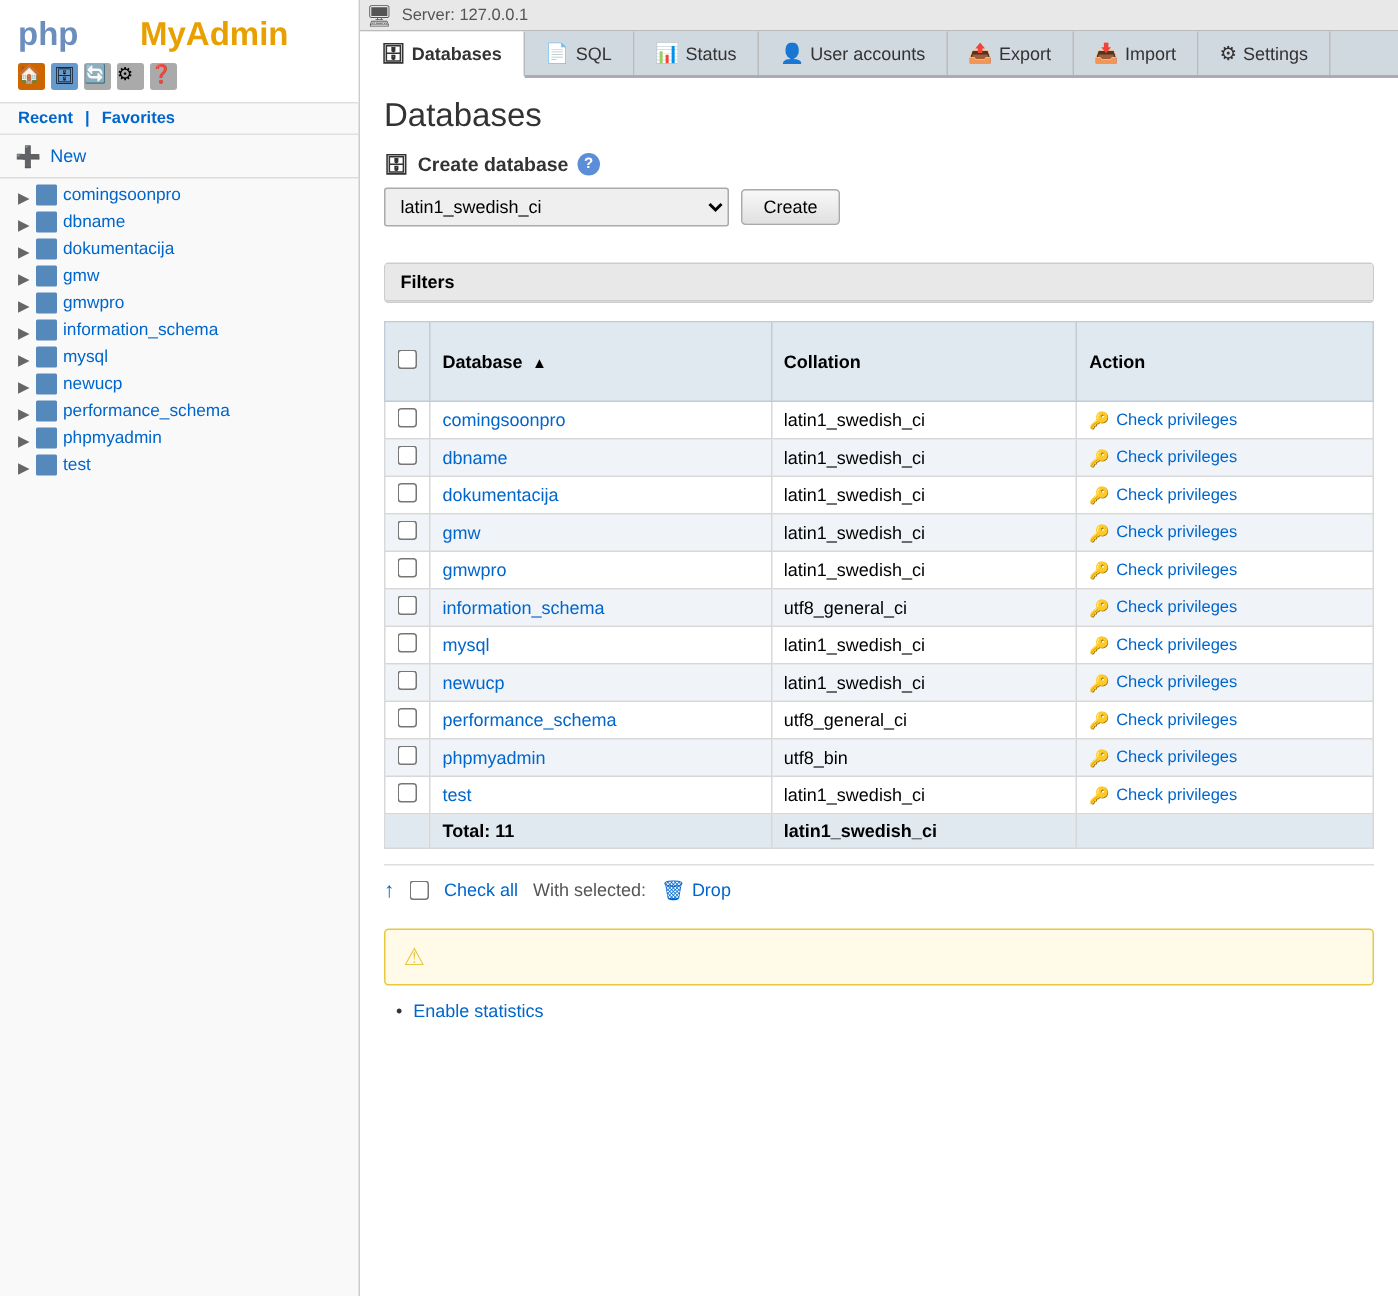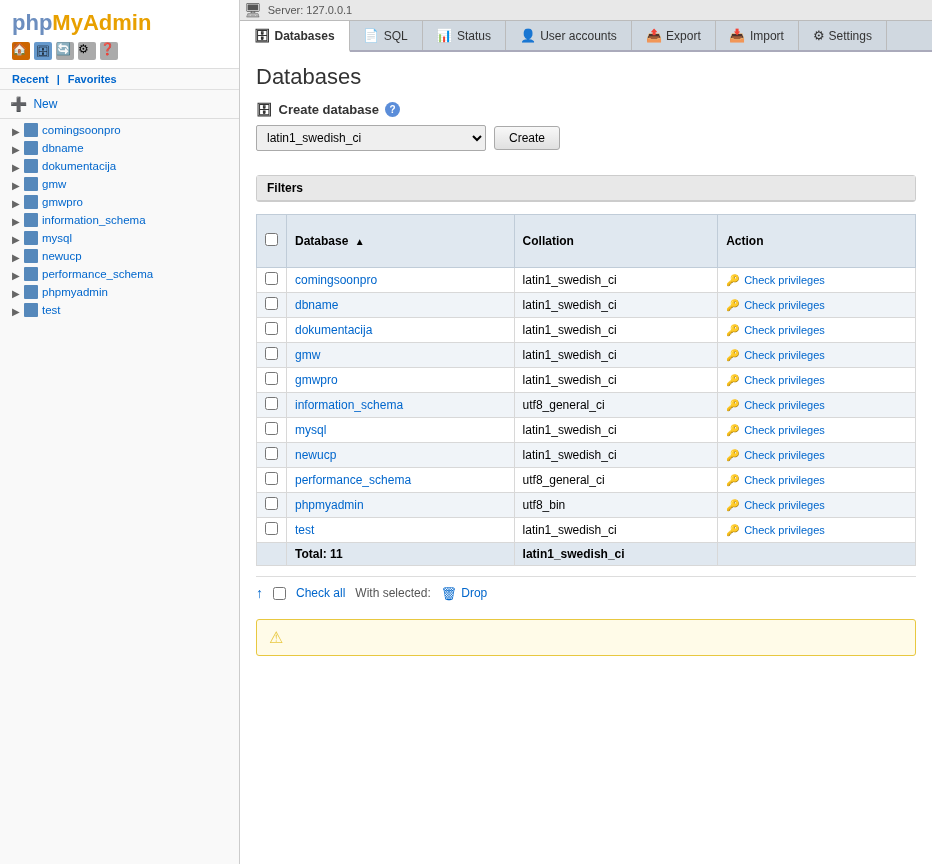--- a/index.html
+++ b/index.html
@@ -319,21 +319,21 @@
     .sort-arrow { font-size: 10px; margin-left: 3px; }
     .checkbox-col { width: 20px; }
   </style>
 </head>
 <body>
 
 <div class="sidebar">
   <div class="sidebar-logo">
     <div>
       <span style="font-size:22px;font-weight:bold;">
-        <span style="color:#6c8ebf;">php</span><span style="color:#e8a000;"><span>My</span><span>Admin</span></span>
+        <span style="color:#6c8ebf;">php</span><span style="color:#e8a000;margin-left:41px;"><span>My</span><span>Admin</span></span>
       </span>
     </div>
     <div class="sidebar-icons">
       <div style="width:18px;height:18px;background:#cc6600;border-radius:2px;display:inline-block;">🏠</div>
       <div style="width:18px;height:18px;background:#6699cc;border-radius:2px;display:inline-block;font-size:11px;text-align:center;line-height:18px;">🗄</div>
       <div style="width:18px;height:18px;background:#aaa;border-radius:2px;display:inline-block;">🔄</div>
       <div style="width:18px;height:18px;background:#aaa;border-radius:2px;display:inline-block;">⚙</div>
       <div style="width:18px;height:18px;background:#aaa;border-radius:2px;display:inline-block;">❓</div>
     </div>
   </div>
@@ -664,14 +664,18 @@
       <span class="drop-btn">
         <span style="font-size:13px;">🗑</span>
         <span>Drop</span>
       </span>
     </div>
 
     <div class="warning-box">
       <span class="warning-icon">⚠</span>
     </div>
 
+    <div class="enable-stats">
+      <span class="bullet">•</span>
+      <span class="enable-stats-link">Enable statistics</span>
+    </div>
   </div>
 </div>
 
 </body></html>

